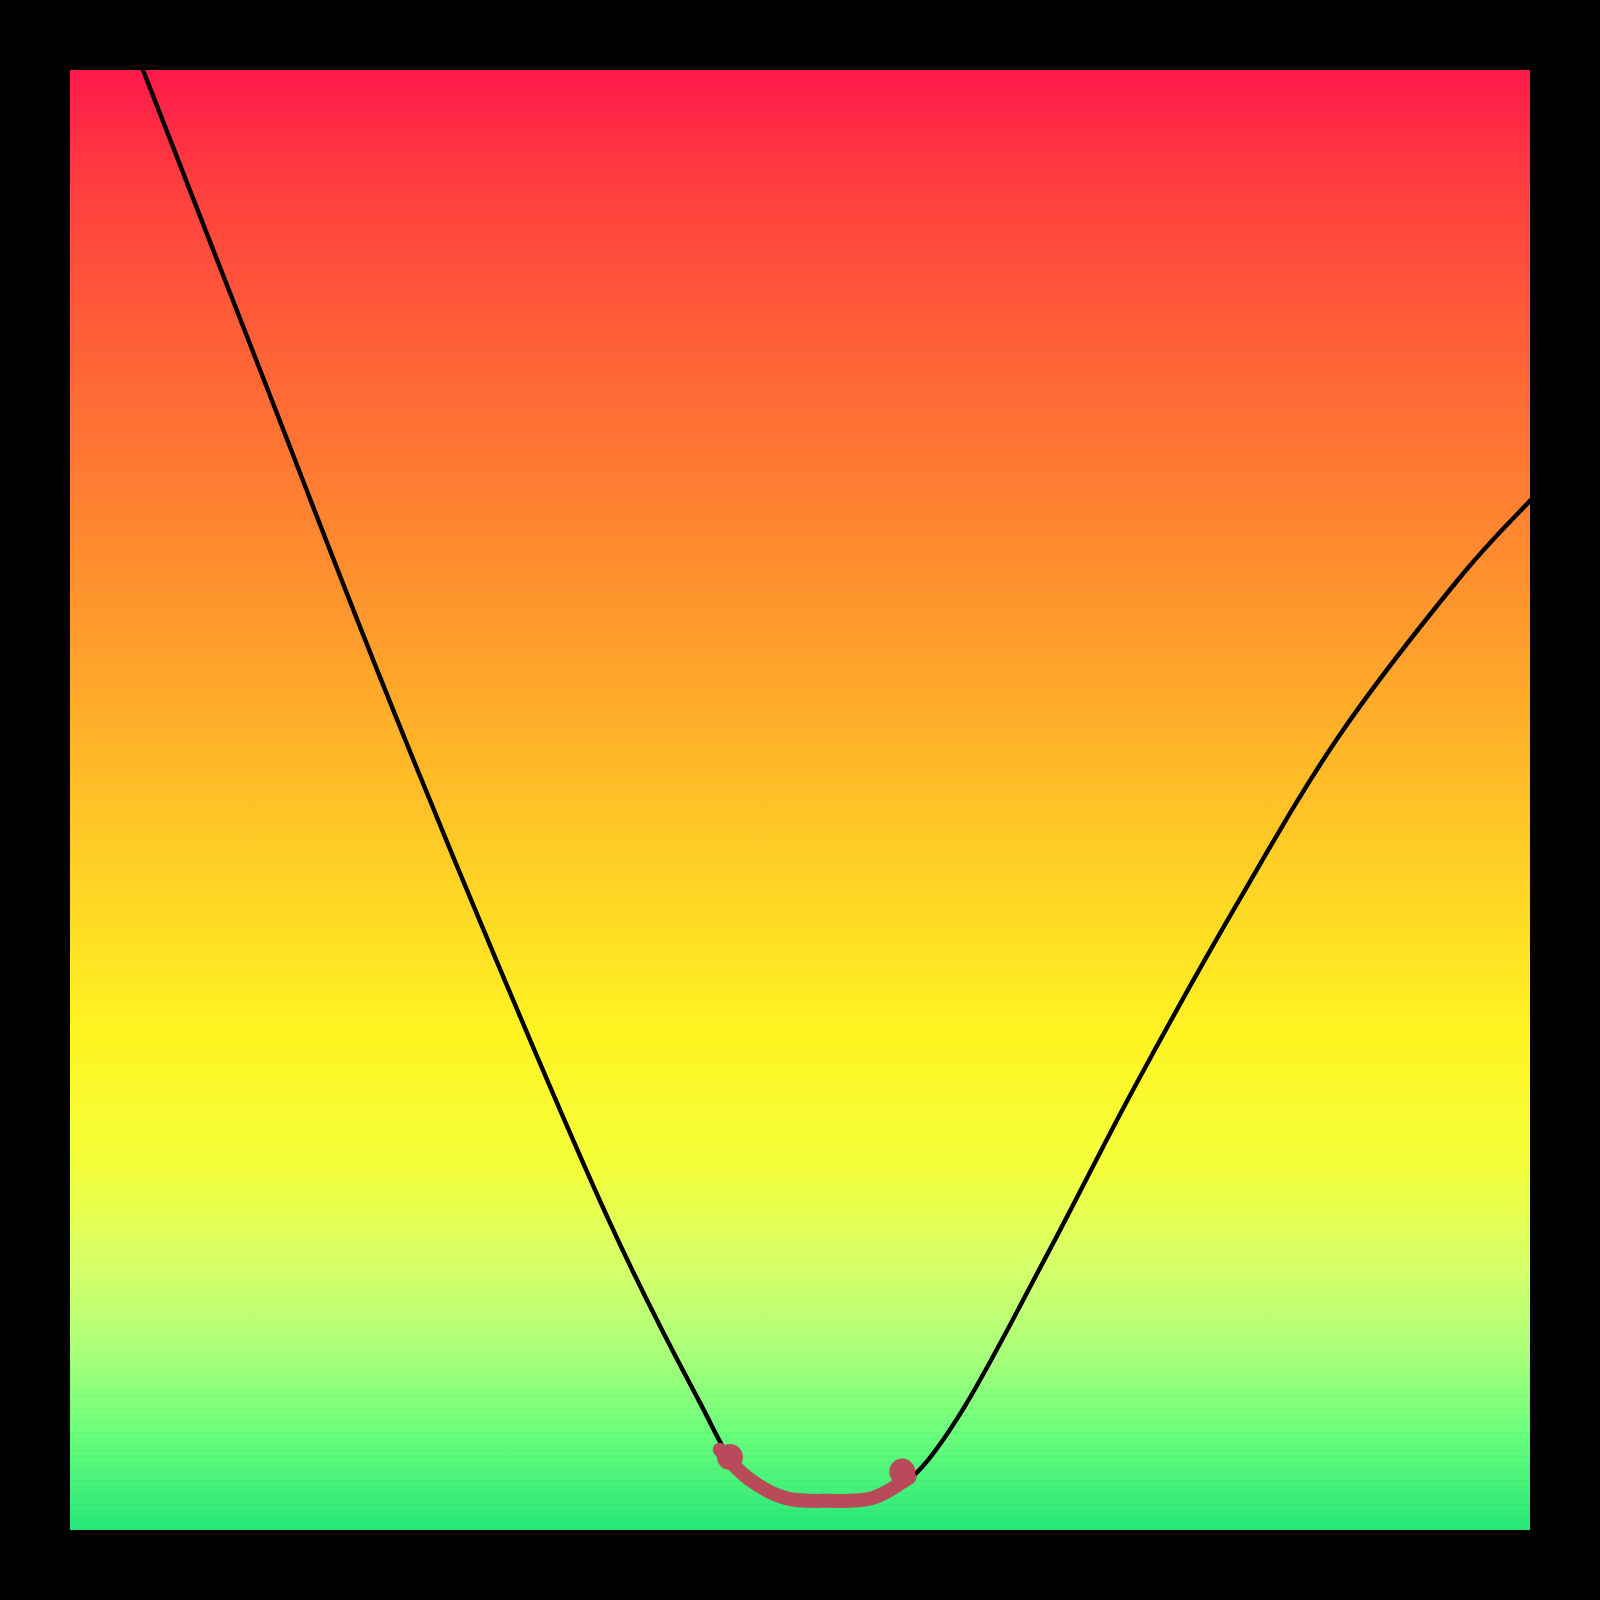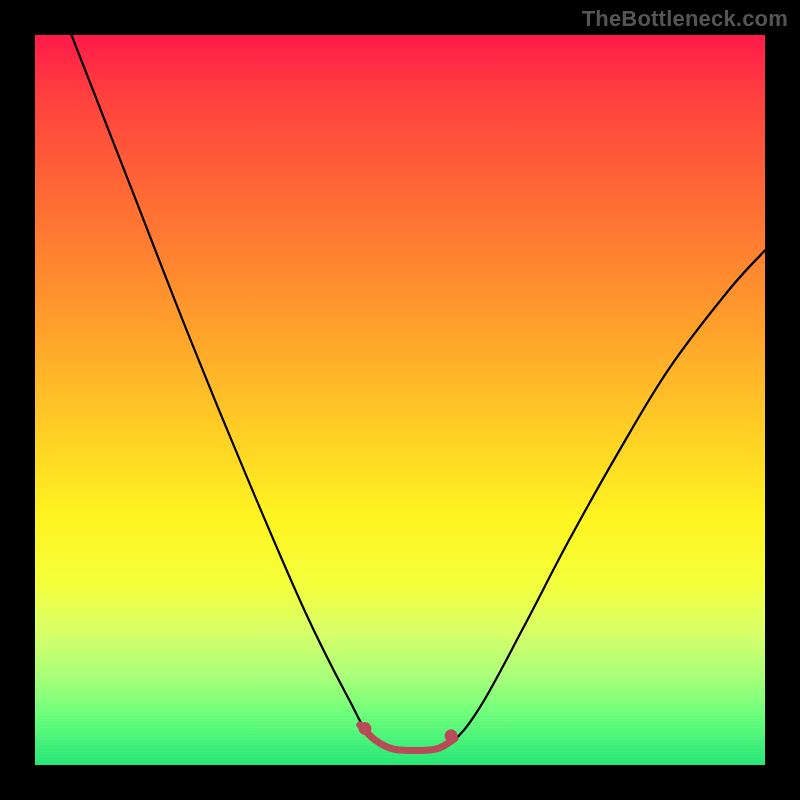--- a/index.html
+++ b/index.html
@@ -87,21 +87,20 @@
     width: 730px;
     height: 730px;
     overflow: visible;
   }
 </style>
 </head>
 <body>
 
 <div class="frame">
 
-  <div class="watermark">TheBottleneck.com</div>
 
   <div class="plot-outer">
     <div class="gradient"></div>
     <div class="green-band"></div>
     <svg class="curve" viewBox="0 0 730 730" preserveAspectRatio="none">
       <path id="main-curve" fill="none" stroke="#000000" stroke-width="2.2" stroke-linecap="round" d="M 36.50 0.00 C 47.01 26.94, 73.88 95.78, 94.90 149.65 C 115.92 203.52, 132.28 246.74, 153.30 299.30 C 174.32 351.86, 190.68 391.72, 211.70 441.65 C 232.72 491.58, 251.70 536.62, 270.10 576.70 C 288.50 616.78, 302.07 641.96, 313.90 664.30 C 325.73 686.64, 326.60 691.60, 335.80 700.80 C 345.00 710.00, 354.49 712.77, 365.00 715.40 C 375.51 718.03, 385.00 716.71, 394.20 715.40 C 403.40 714.09, 406.90 715.98, 416.10 708.10 C 425.30 700.22, 432.16 692.62, 445.30 671.60 C 458.44 650.58, 473.33 620.87, 489.10 591.30 C 504.87 561.73, 515.82 538.89, 532.90 507.35 C 549.98 475.81, 565.60 447.64, 584.00 416.10 C 602.40 384.56, 615.39 361.06, 635.10 332.15 C 654.81 303.24, 676.42 276.52, 693.50 255.50 C 710.58 234.48, 723.43 222.58, 730.00 215.35"></path>
       <path id="trough-line" fill="none" stroke="#b84a5a" stroke-width="7" stroke-linecap="round" d="M 324.85 689.85 C 327.48 692.48, 333.54 700.11, 339.45 704.45 C 345.36 708.79, 350.47 711.97, 357.70 713.94 C 364.93 715.91, 371.72 715.40, 379.60 715.40 C 387.48 715.40, 394.27 716.04, 401.50 713.94 C 408.73 711.84, 416.46 705.56, 419.75 703.72"></path>
       <g id="trough-dots">
           <circle cx="329.96" cy="693.50" r="6.5" fill="#b84a5a"></circle>
           <circle cx="416.10" cy="700.80" r="6.5" fill="#b84a5a"></circle>

